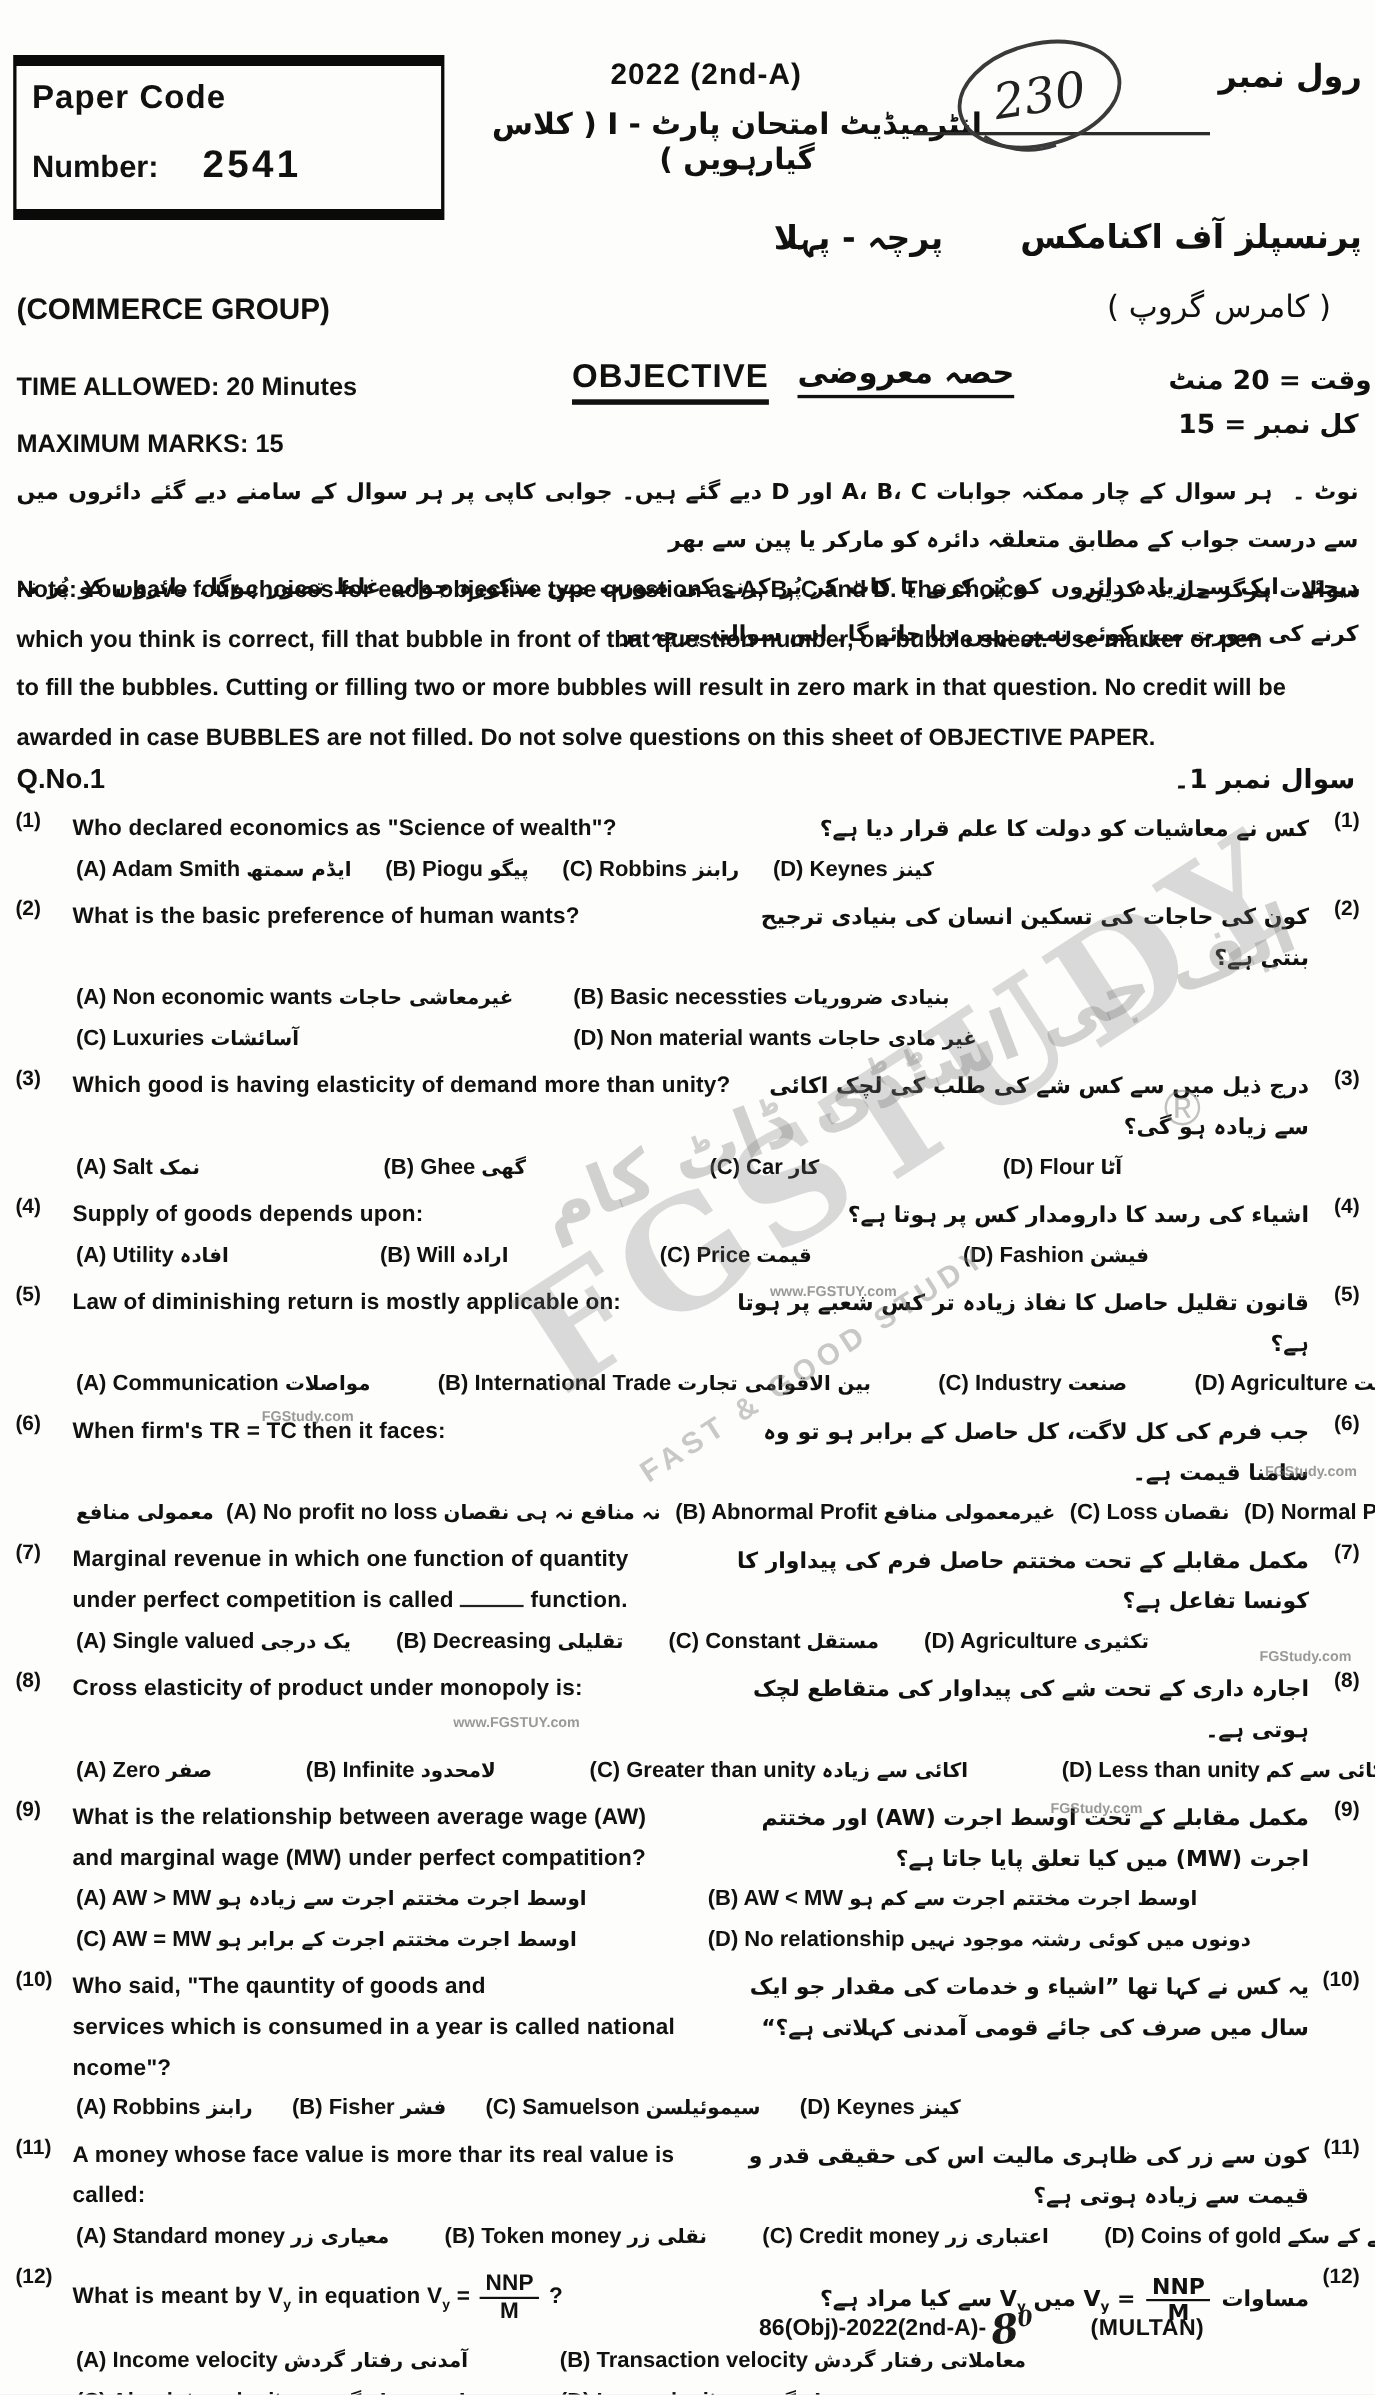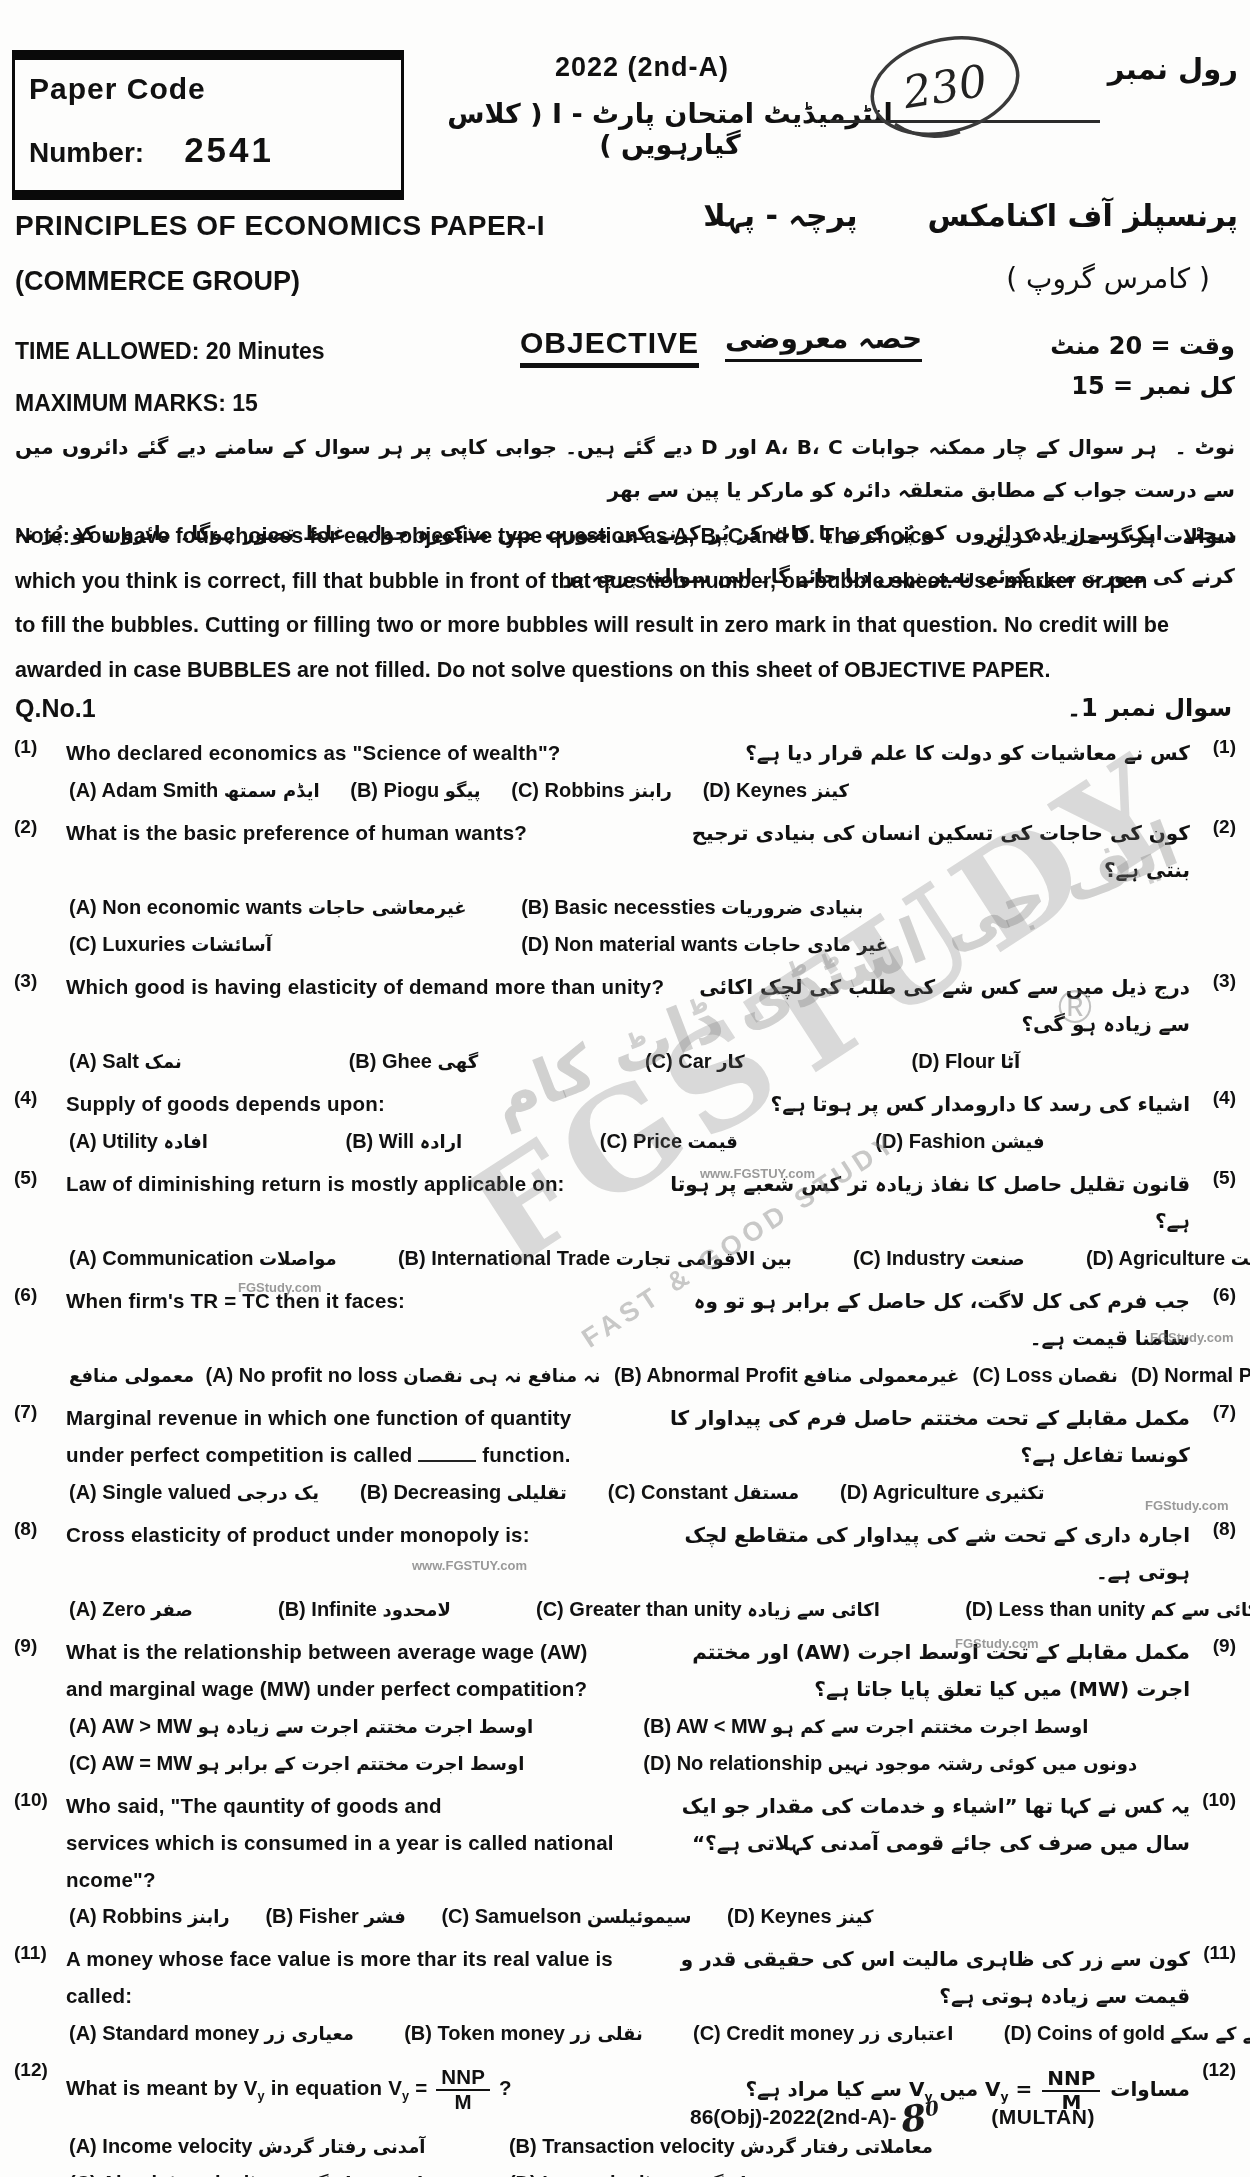--- a/index.html
+++ b/index.html
@@ -20,21 +20,21 @@
   .roll-line{right:150px;top:120px;width:270px;border-bottom:3px solid #2b2b2b;height:0;}
   .roll-oval{right:215px;top:28px;width:180px;height:120px;}
   .subject-title{left:15px;top:210px;font-size:28px;font-weight:700;letter-spacing:.5px;}
   .subject-title-ur{right:12px;top:198px;font-size:30px;font-weight:700;display:flex;flex-direction:row-reverse;gap:70px;}
   .group-title{left:15px;top:266px;font-size:27px;font-weight:700;}
   .group-title-ur{right:40px;top:262px;font-size:28px;font-weight:400;}
   .time-allowed{left:15px;top:338px;font-size:23px;font-weight:600;}
   .objective{left:520px;top:326px;font-size:30px;font-weight:700;letter-spacing:1px;
       border-bottom:5px solid #111;padding-bottom:3px;}
   .objective-ur{left:725px;top:322px;font-size:28px;font-weight:700;border-bottom:3px solid #111;padding-bottom:4px;}
-  .time-ur{right:15px;top:332px;font-size:24px;font-weight:600;}
+  .time-ur{right:3px;top:332px;font-size:24px;font-weight:600;}
   .max-marks{left:15px;top:390px;font-size:23px;font-weight:600;}
   .marks-ur{right:15px;top:372px;font-size:24px;font-weight:600;}
 
   .note-ur{left:15px;right:15px;top:426px;font-size:20px;line-height:43px;font-weight:600;
       text-align:justify;}
   .note-ur .nlabel{font-weight:700;margin-left:18px;}
   .note-en{left:15px;top:514px;width:1222px;font-size:21.5px;font-weight:700;line-height:44.5px;}
   .note-en .l1{display:flex;justify-content:space-between;align-items:baseline;}
   .note-en .l1 .ur{font-size:20px;}
 
@@ -102,21 +102,20 @@
   <div class="abs exam-line-ur ur">انٹرمیڈیٹ امتحان پارٹ - I ( کلاس گیارہویں )</div>
 
   <div class="abs roll-label ur">رول نمبر</div>
   <div class="abs roll-line"></div>
   <svg class="abs roll-oval" viewBox="0 0 180 120">
     <ellipse cx="90" cy="58" rx="74" ry="46" transform="rotate(-14 90 58)" fill="none" stroke="#3a3a3a" stroke-width="3.5"></ellipse>
     <path d="M 40 96 Q 70 116 105 104" fill="none" stroke="#3a3a3a" stroke-width="3"></path>
     <text class="oval-text" x="48" y="74" font-size="44" fill="#222" transform="rotate(-9 90 58)">230</text>
   </svg>
 
-  <div class="abs subject-title">PRINCIPLES OF ECONOMICS  PAPER-I</div>
   <div class="abs subject-title-ur">
     <span class="ur">پرنسپلز آف اکنامکس</span>
     <span class="ur">پرچہ - پہلا</span>
   </div>
   <div class="abs group-title">(COMMERCE GROUP)</div>
   <div class="abs group-title-ur ur">( کامرس گروپ )</div>
 
   <div class="abs time-allowed">TIME ALLOWED: 20 Minutes</div>
   <div class="abs objective">OBJECTIVE</div>
   <div class="abs objective-ur ur">حصہ معروضی</div>

